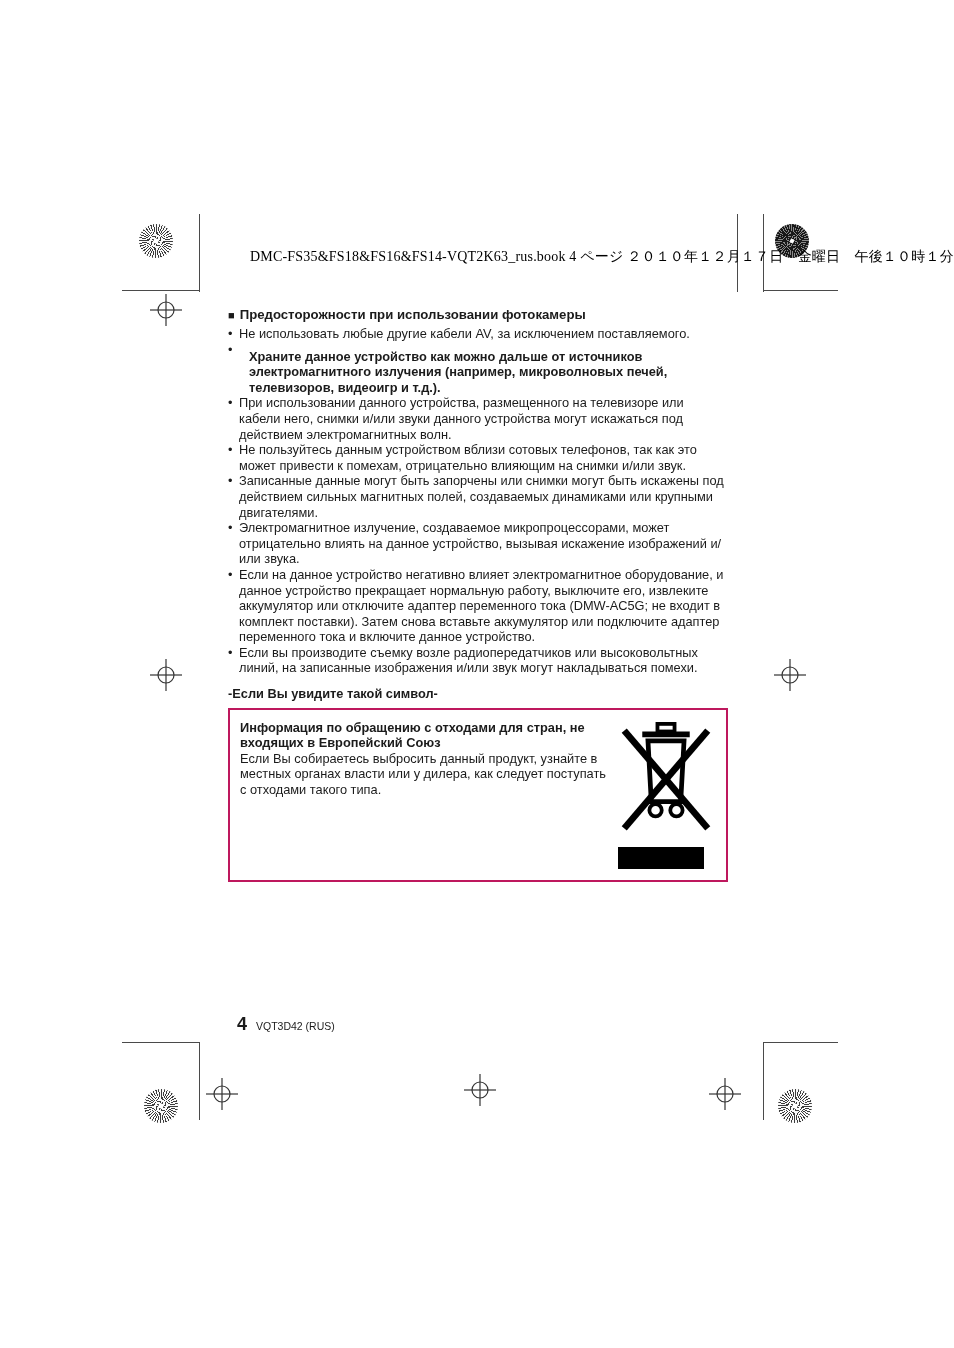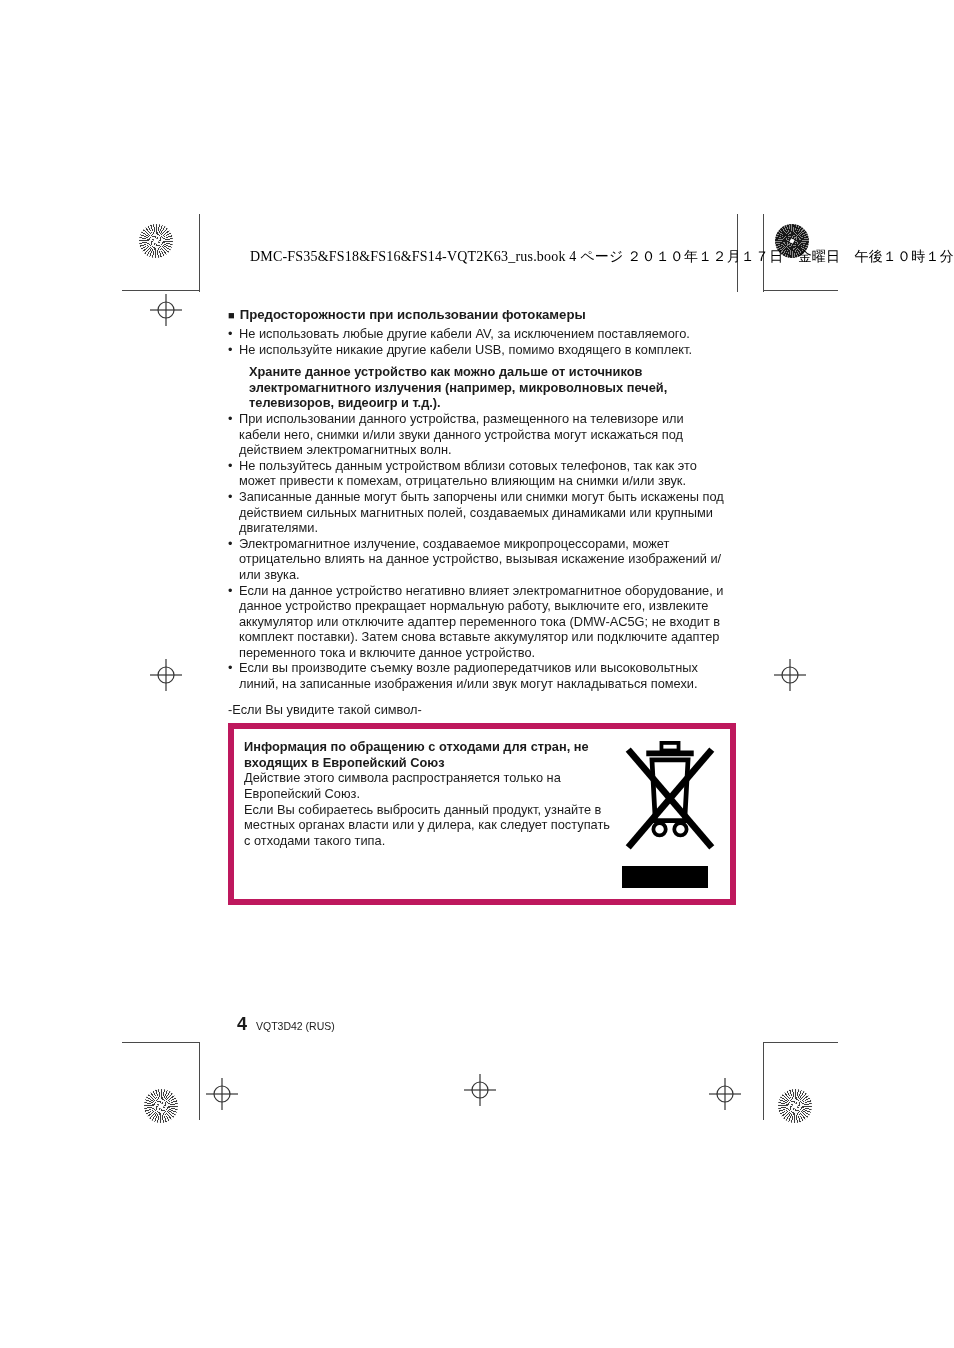--- a/index.html
+++ b/index.html
@@ -35,25 +35,25 @@
   
   .content {
     position:absolute; left:228px; top:306px; width:500px; z-index:1;
     font-size:12.8px; line-height:15.6px;
   }
   .heading { font-weight:bold; font-size:13.2px; line-height:17px; margin-bottom:2px; }
   .heading .sq { font-size:11px; margin-right:5px; }
   .bullet { position:relative; padding-left:11px; }
   .bullet .mk { position:absolute; left:0; top:0; }
   .lead { font-weight:bold; margin-top:7px;margin-left:21px; }
-  .symbol-label { font-weight:normal; margin-top:10px; margin-bottom:6px; }
+  .symbol-label { font-weight:bold; margin-top:10px; margin-bottom:6px; }
 
   
   .waste-box {
-    position:relative; border:6px solid #be185d; width:476px; min-height:150px;
+    position:relative; border:2px solid #be185d; width:476px; min-height:150px;
     padding:10px;
   }
   .waste-text { width:368px; }
   .waste-title { font-weight:bold; }
   .weee-icon { position:absolute; top:12px; right:12px; }
   .black-bar { position:absolute; right:22px; bottom:11px; width:86px; height:22px; background:#000; }
 
   
   .footer { position:absolute; left:237px; top:1014px; z-index:1; display:flex; align-items:baseline; gap:9px; }
   .pagenum { font-size:18px; font-weight:bold; }
@@ -120,21 +120,20 @@
     <div class="heading">
       <span class="sq">■</span><span>Предосторожности при использовании фотокамеры</span>
     </div>
 
     <div class="bullet">
       <span class="mk">•</span>
       <span>Не использовать любые другие кабели AV, за исключением поставляемого.</span>
     </div>
     <div class="bullet">
       <span class="mk">•</span>
-      <span>Не используйте никакие другие кабели USB, помимо входящего в комплект.</span>
     </div>
 
     <div class="lead">Храните данное устройство как можно дальше от источников электромагнитного излучения (например, микроволновых печей, телевизоров, видеоигр и т.д.).</div>
 
     <div class="bullet">
       <span class="mk">•</span>
       <span>При использовании данного устройства, размещенного на телевизоре или кабели него, снимки и/или звуки данного устройства могут искажаться под действием электромагнитных волн.</span>
     </div>
     <div class="bullet">
       <span class="mk">•</span>
@@ -157,21 +156,20 @@
     <div class="bullet">
       <span class="mk">•</span>
       <span>Если вы производите съемку возле радиопередатчиков или высоковольтных линий, на записанные изображения и/или звук могут накладываться помехи.</span>
     </div>
 
     <div class="symbol-label">-Если Вы увидите такой символ-</div>
 
     <div class="waste-box">
       <div class="waste-text">
         <div class="waste-title">Информация по обращению с отходами для стран, не входящих в Европейский Союз</div>
-        <div class="waste-para">Действие этого символа распространяется только на Европейский Союз.</div>
         <div class="waste-para">Если Вы собираетесь выбросить данный продукт, узнайте в местных органах власти или у дилера, как следует поступать с отходами такого типа.</div>
       </div>
 
       <svg class="weee-icon" width="96" height="112" viewBox="0 0 100 118">
         <rect x="41" y="2" width="18" height="8" fill="none" stroke="#000" stroke-width="4"></rect>
         <line x1="25" y1="13" x2="75" y2="13" stroke="#000" stroke-width="6"></line>
         <path d="M31 20 L69 20 L65.5 84 L34.5 84 Z" fill="none" stroke="#000" stroke-width="5"></path>
         <circle cx="39" cy="93" r="6.5" fill="none" stroke="#000" stroke-width="4"></circle>
         <circle cx="61" cy="93" r="6.5" fill="none" stroke="#000" stroke-width="4"></circle>
         <line x1="6" y1="9" x2="94" y2="112" stroke="#000" stroke-width="7"></line>

